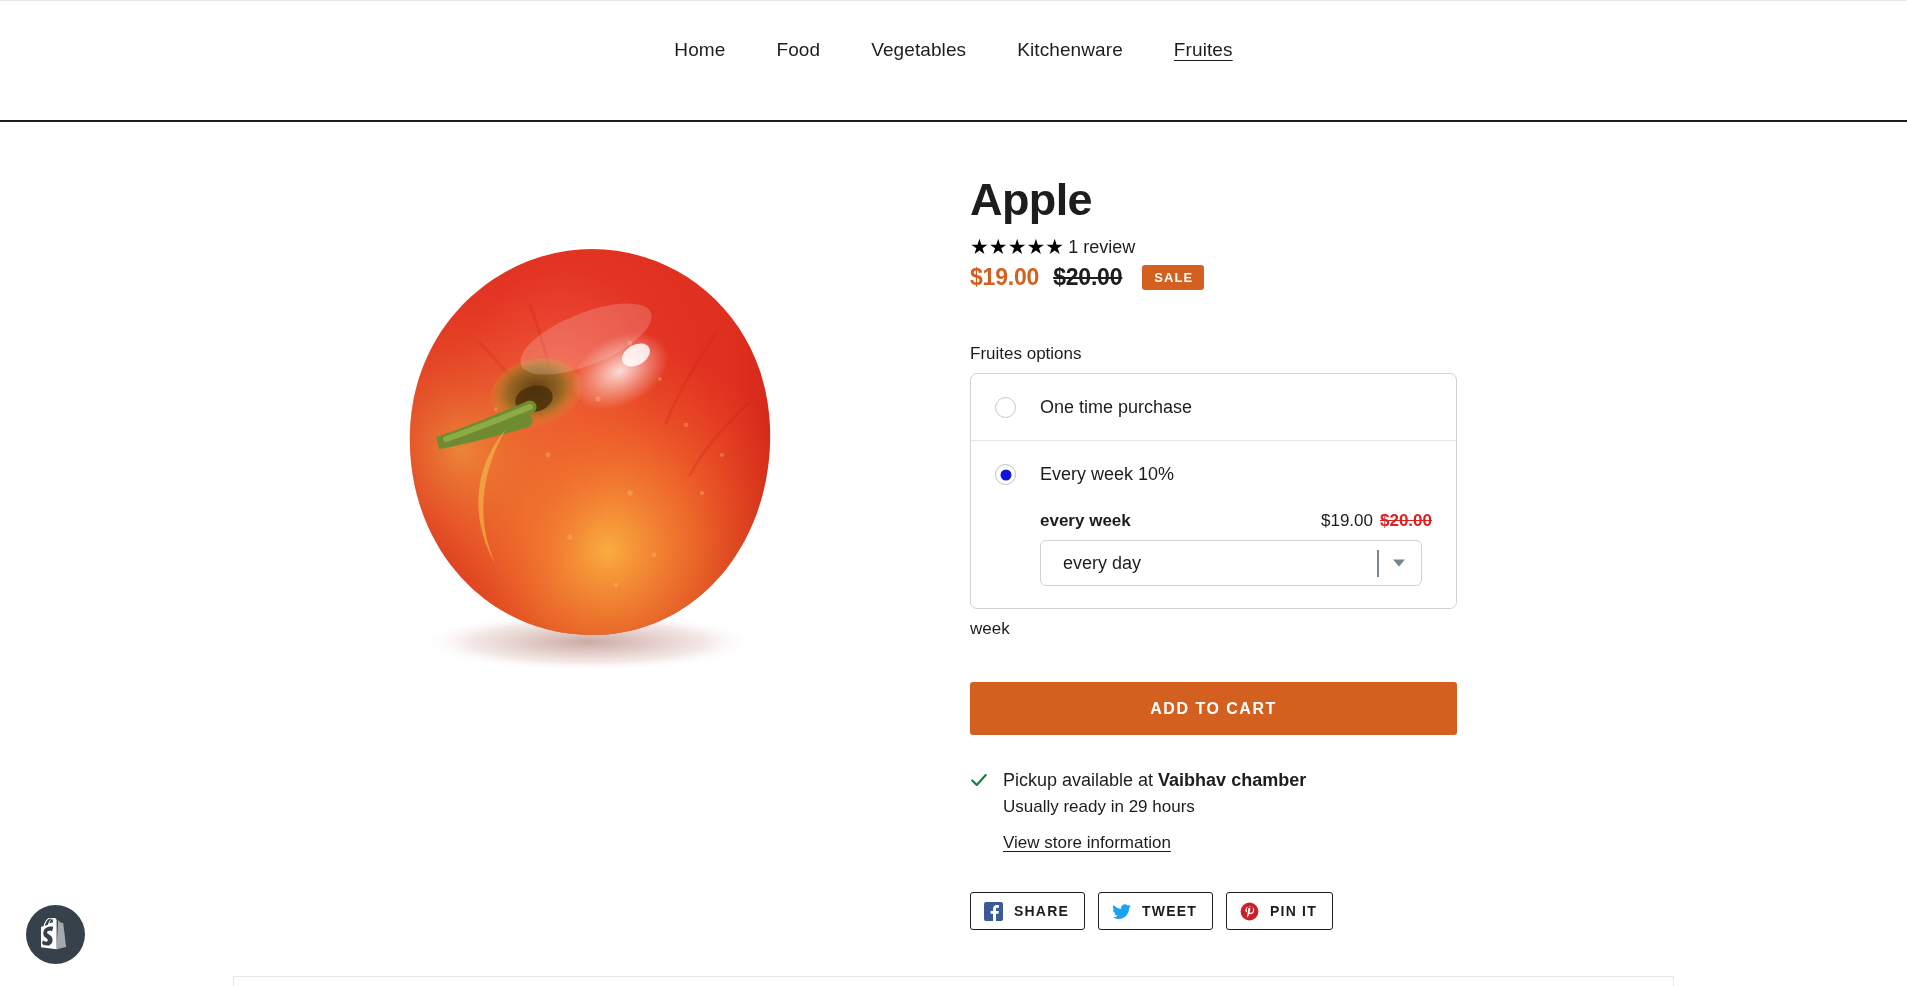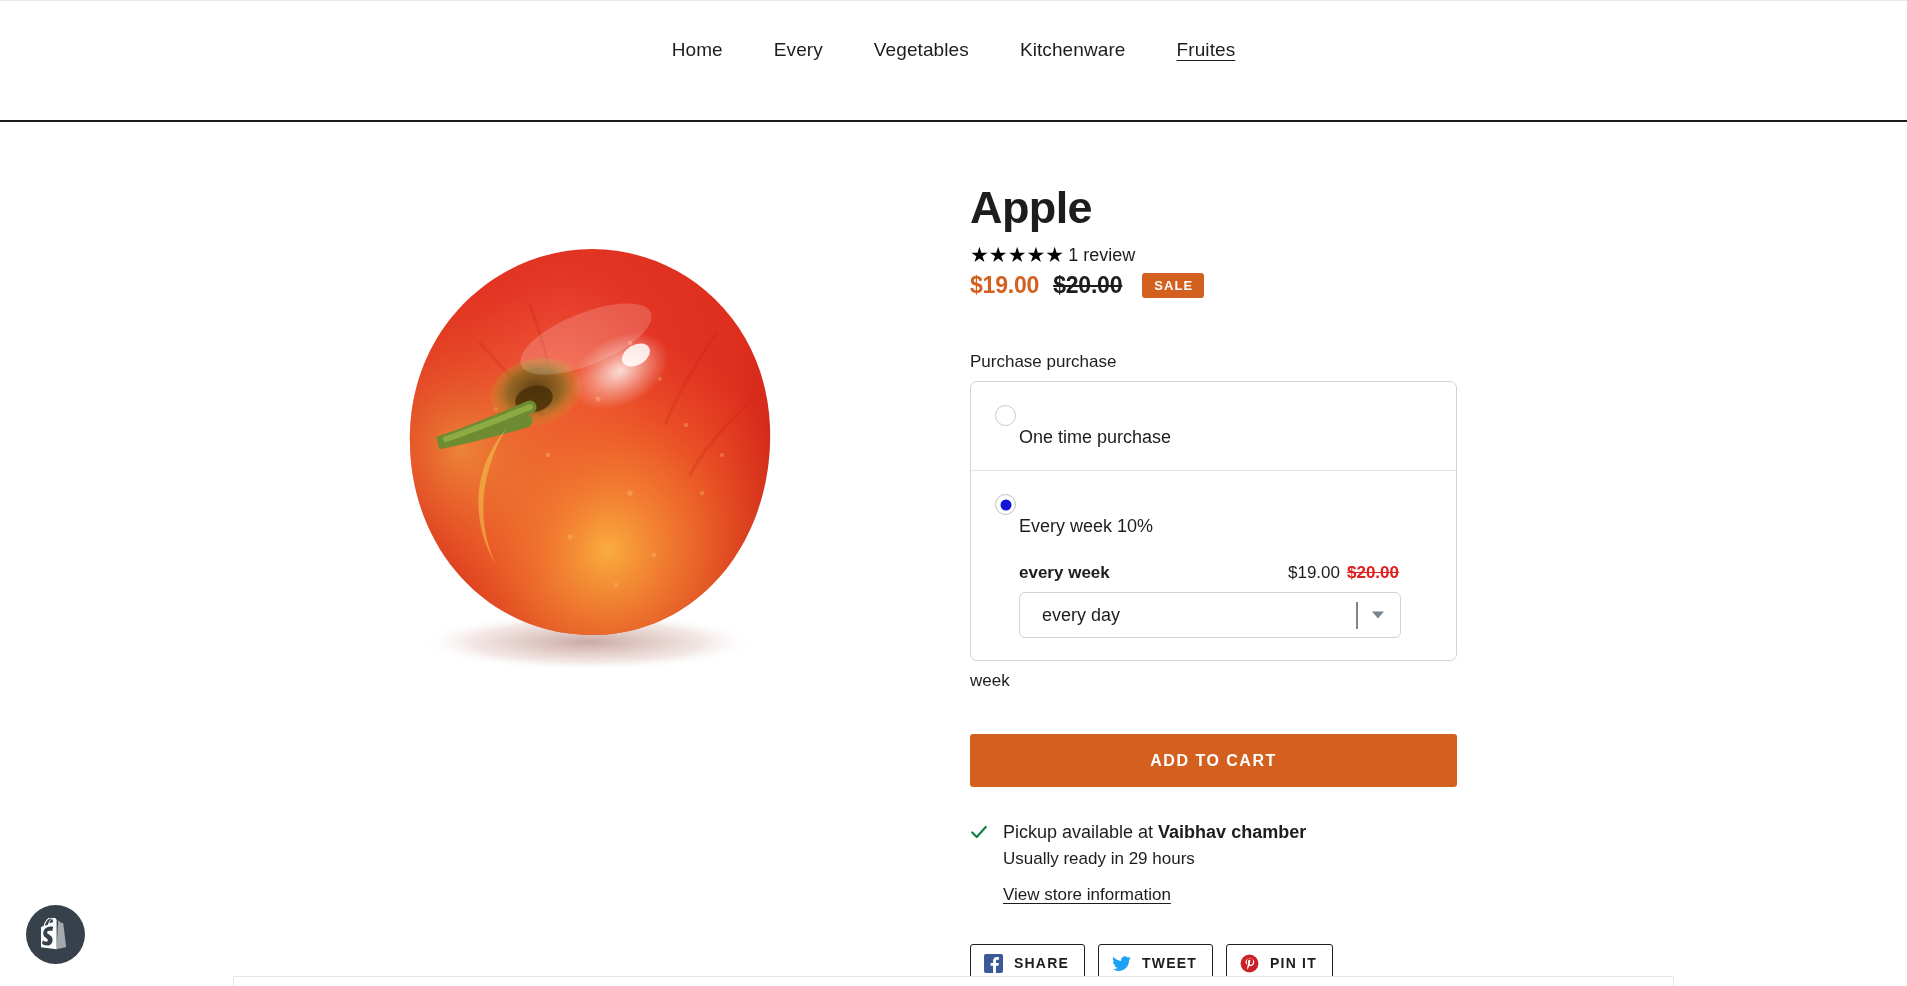--- a/index.html
+++ b/index.html
@@ -43,21 +43,21 @@
   }
 
   
   .product-media {
     position: absolute; left: 330px; top: 70px; width: 520px; height: 520px;
   }
   .apple-svg { display: block; width: 520px; height: 520px; }
 
   
   .product-info {
-    position: absolute; left: 970px; top: 60px; width: 500px;
+    position: absolute; left: 970px; top: 52px; width: 500px;
   }
   .product-title {
     font-size: 45px; line-height: 50px; font-weight: bold;
     letter-spacing: -.6px; color: #1c1d1d; margin-bottom: 10px;
   }
   .rating-row {
     display: flex; align-items: center; gap: 0px; margin-bottom: 5px;
   }
   .stars { font-size: 21px; line-height: 24px; letter-spacing: 0px; color: #000; }
   .review-count { font-size: 18px; line-height: 24px; color: #1c1d1d; margin-left: 4px; }
@@ -79,21 +79,21 @@
   
   .purchase-options { margin-top: 52px; }
   .purchase-options-label {
     font-size: 17px; line-height: 22px; color: #1c1d1d; margin-bottom: 8px;
   }
   .options-box {
     border: 1px solid #cfd4d9; border-radius: 7px; background: #fff;
     width: 487px; overflow: hidden;
   }
   .option-row {
-    display: flex; align-items: flex-start; padding: 22px 22px 22px 24px; flex-direction: column;
+    display: flex; align-items: flex-start; padding: 22px 22px 22px 24px;
   }
   .option-row.first { border-bottom: 1px solid #e2e6ea; }
   .radio {
     width: 21px; height: 21px; border-radius: 50%;
     border: 1px solid #c3c9cf; background: #fff; flex: 0 0 auto;
     margin-top: 1px; position: relative; cursor: pointer;
   }
   .radio.checked { border-color: #b9bfc6; }
   .radio.checked::after {
     content: ""; position: absolute; left: 50%; top: 50%;
@@ -182,21 +182,21 @@
 </head>
 <body>
 
 <div class="page">
 
   <div class="top-hairline"></div>
 
   <header class="site-header">
     <nav class="main-nav">
       <a class="nav-link">Home</a>
-      <a class="nav-link">Every</a>
+      <a class="nav-link">Food</a>
       <a class="nav-link">Vegetables</a>
       <a class="nav-link">Kitchenware</a>
       <a class="nav-link active">Fruites</a>
     </nav>
   </header>
 
   <div class="product-wrap">
 
     <div class="product-media">
       <svg class="apple-svg" viewBox="0 0 520 520">
@@ -296,21 +296,21 @@
       </div>
 
       <div class="price-row">
         <span class="price-sale">$19.00</span>
         <span class="price-compare">$20.00</span>
         <span class="sale-badge">SALE</span>
       </div>
 
       
       <div class="purchase-options">
-        <div class="purchase-options-label">Purchase purchase</div>
+        <div class="purchase-options-label">Fruites options</div>
 
         <div class="options-box">
 
           <div class="option-row first">
             <span class="radio"></span>
             <div class="option-body">
               <div class="option-label">One time purchase</div>
             </div>
           </div>
 

